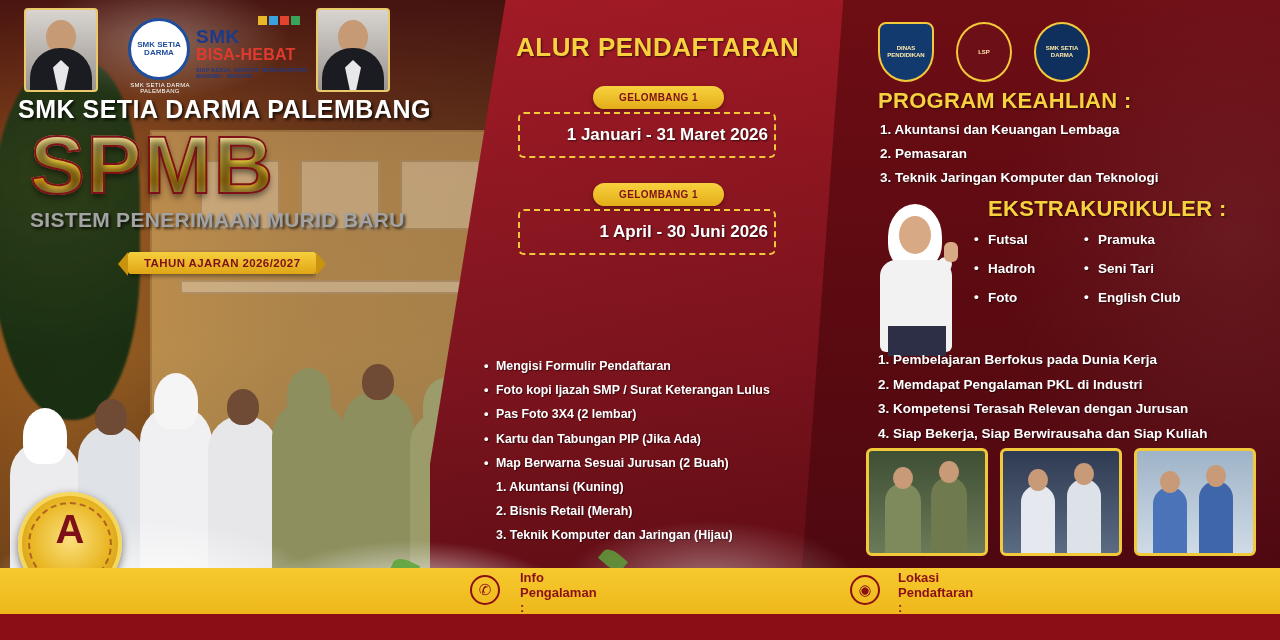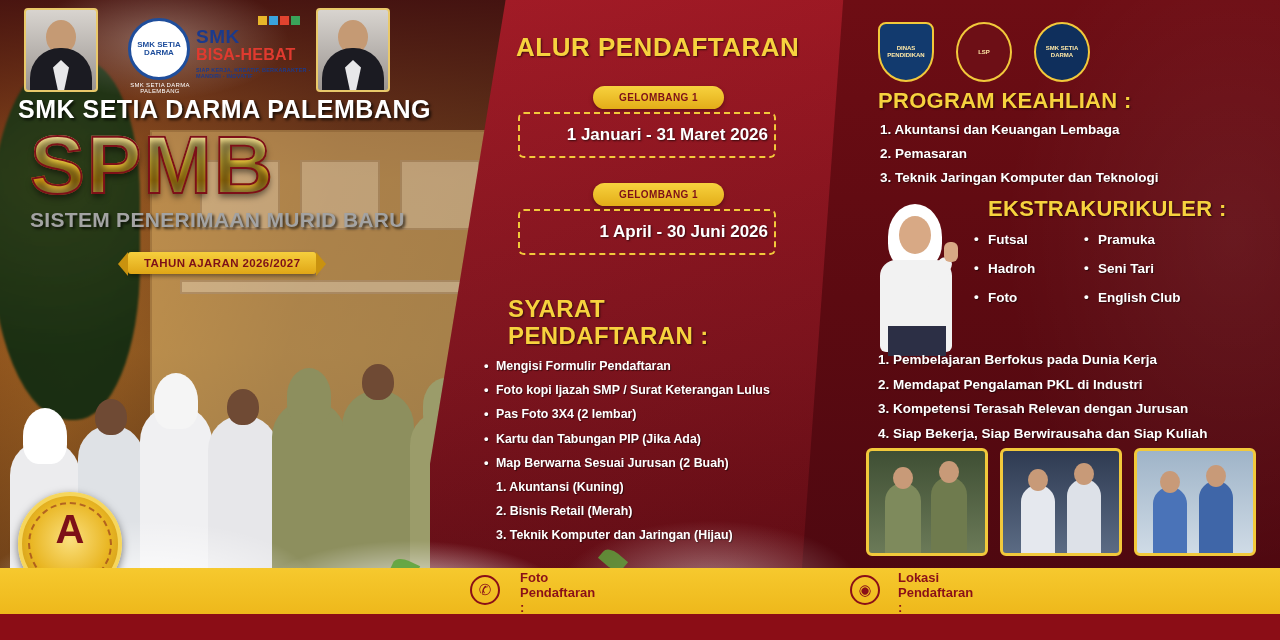--- a/index.html
+++ b/index.html
@@ -413,24 +413,20 @@
     <span class="t">AKREDITASI</span>
   </div>
 
   <div class="alur-title">ALUR PENDAFTARAN</div>
 
   <div class="gel-tab g1t">GELOMBANG 1</div>
   <div class="gel-box g1b">1 Januari - 31 Maret 2026</div>
   <div class="gel-tab g2t">GELOMBANG 1</div>
   <div class="gel-box g2b">1 April - 30 Juni 2026</div>
 
-  <div class="syarat-title">
-    <div>SYARAT</div>
-    <div>PENDAFTARAN :</div>
-  </div>
   <ul class="syarat-list">
     <li class="b">Mengisi Formulir Pendaftaran</li>
     <li class="b">Foto kopi Ijazah SMP / Surat Keterangan Lulus</li>
     <li class="b">Pas Foto 3X4 (2 lembar)</li>
     <li class="b">Kartu dan Tabungan PIP (Jika Ada)</li>
     <li class="b">Map Berwarna Sesuai Jurusan (2 Buah)</li>
     <li class="n">1. Akuntansi (Kuning)</li>
     <li class="n">2. Bisnis Retail (Merah)</li>
     <li class="n">3. Teknik Komputer dan Jaringan (Hijau)</li>
   </ul>
@@ -510,21 +506,21 @@
   <div class="smoke s4"></div>
   <div class="smoke s2"></div>
   <div class="leaf" style="left:392px; top:560px; transform:rotate(25deg);"></div>
   <div class="leaf" style="left:430px; top:585px; transform:rotate(-15deg);"></div>
   <div class="leaf" style="left:600px; top:552px; transform:rotate(40deg); opacity:.8;"></div>
 
   <div class="bottom-bar">
     <div class="bb-left">
       <div class="bb-icon" style="left:50px;">✆</div>
       <div class="bb-txt" style="left:100px;">
-        <div class="bb-title">Foto Pendaftaran :</div>
+        <div class="bb-title">Info Pengalaman :</div>
 
       </div>
     </div>
     <div class="bb-right">
       <div class="bb-icon" style="left:10px;">◉</div>
       <div class="bb-txt" style="left:58px;">
         <div class="bb-title">Lokasi Pendaftaran :</div>
 
       </div>
     </div>

